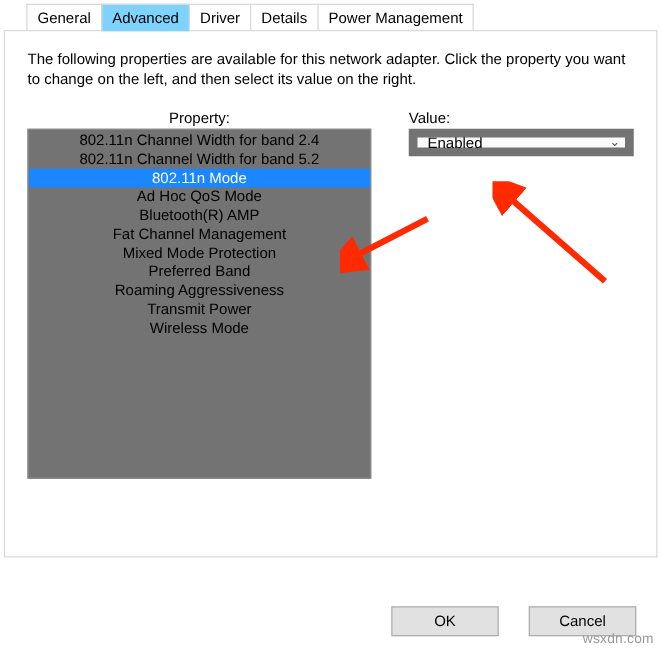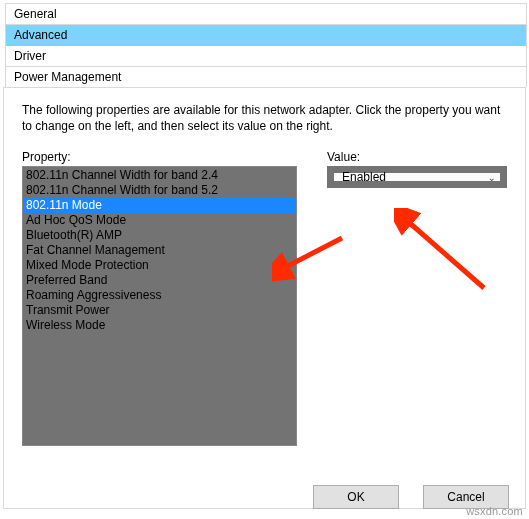--- a/index.html
+++ b/index.html
@@ -11,22 +11,21 @@
       background: #fff;
       color: #000;
       width: 529px;
       height: 519px;
       position: relative;
     }
     .tabs {
       display: flex;
       position: relative;
       z-index: 2;
-      margin-left: 2px;
-      flex-direction: column;
+      margin-left: 18px;
     }
     .tab {
       padding: 3px 8px;
       border: 1px solid #d9d9d9;
       border-bottom: none;
       background: #fff;
       cursor: pointer;
       font-size: 12px;
       color: #000;
       margin-right: -1px;
@@ -46,21 +45,21 @@
       position: relative;
     }
     .desc {
       margin: 0 0 16px 0;
       line-height: 1.35;
     }
     .columns {
       display: flex;
       gap: 30px;
     }
-    .col-left { flex: 1; }
+    .col-left { flex: 1; text-align: center; }
     .col-right { width: 180px; }
     .label { display: block; margin-bottom: 2px; }
     .listbox {
       border: 1px solid #888;
       height: 280px;
       overflow: auto;
       background: #737373;
       padding: 1px 0;
     }
     .listitem {
@@ -119,20 +118,21 @@
       pointer-events: none;
     }
   </style>
 </head>
 <body>
 
 <div class="tabs">
   <div class="tab">General</div>
   <div class="tab active">Advanced</div>
   <div class="tab">Driver</div>
+  <div class="tab">Details</div>
   <div class="tab">Power Management</div>
 </div>
 
 <div class="panel">
   <p class="desc">The following properties are available for this network adapter. Click the property you want to change on the left, and then select its value on the right.</p>
 
   <div class="columns">
     <div class="col-left">
       <span class="label">Property:</span>
       <div class="listbox" id="property-list">

